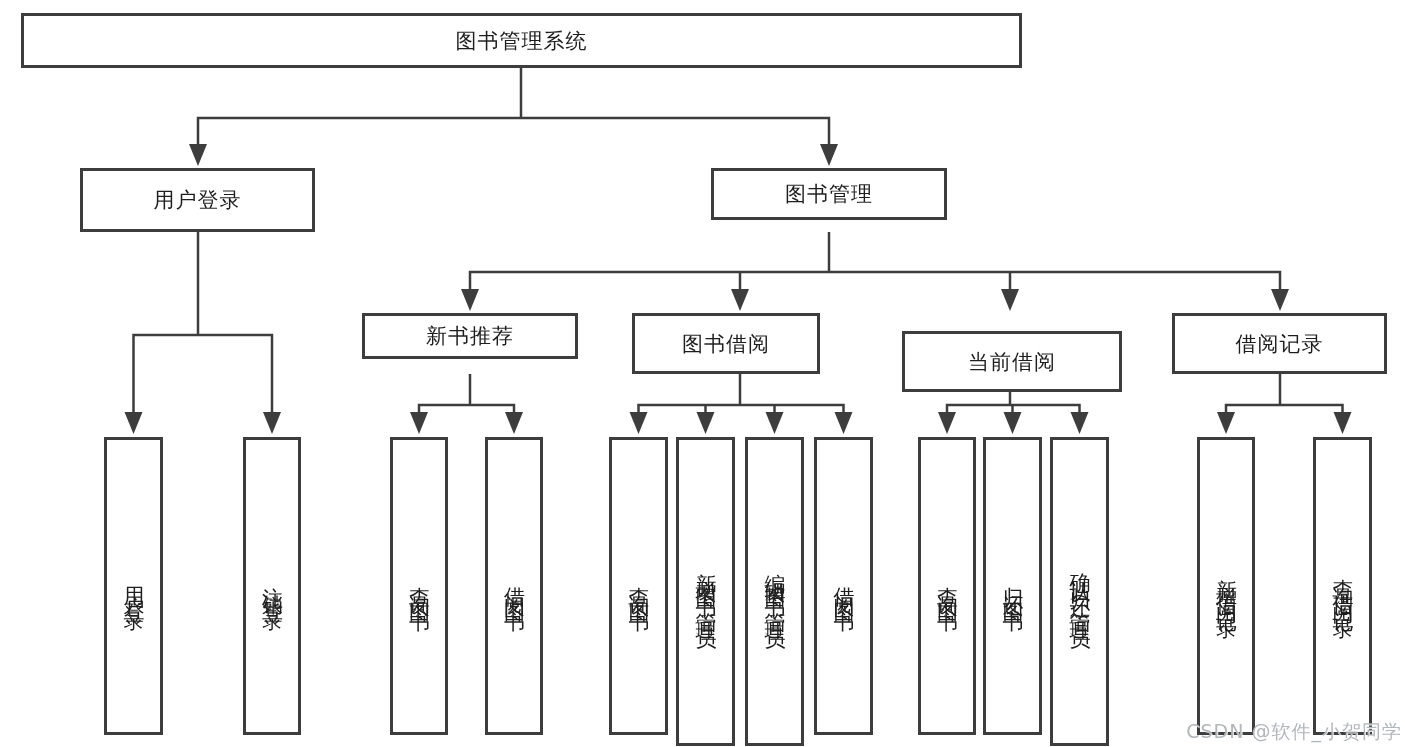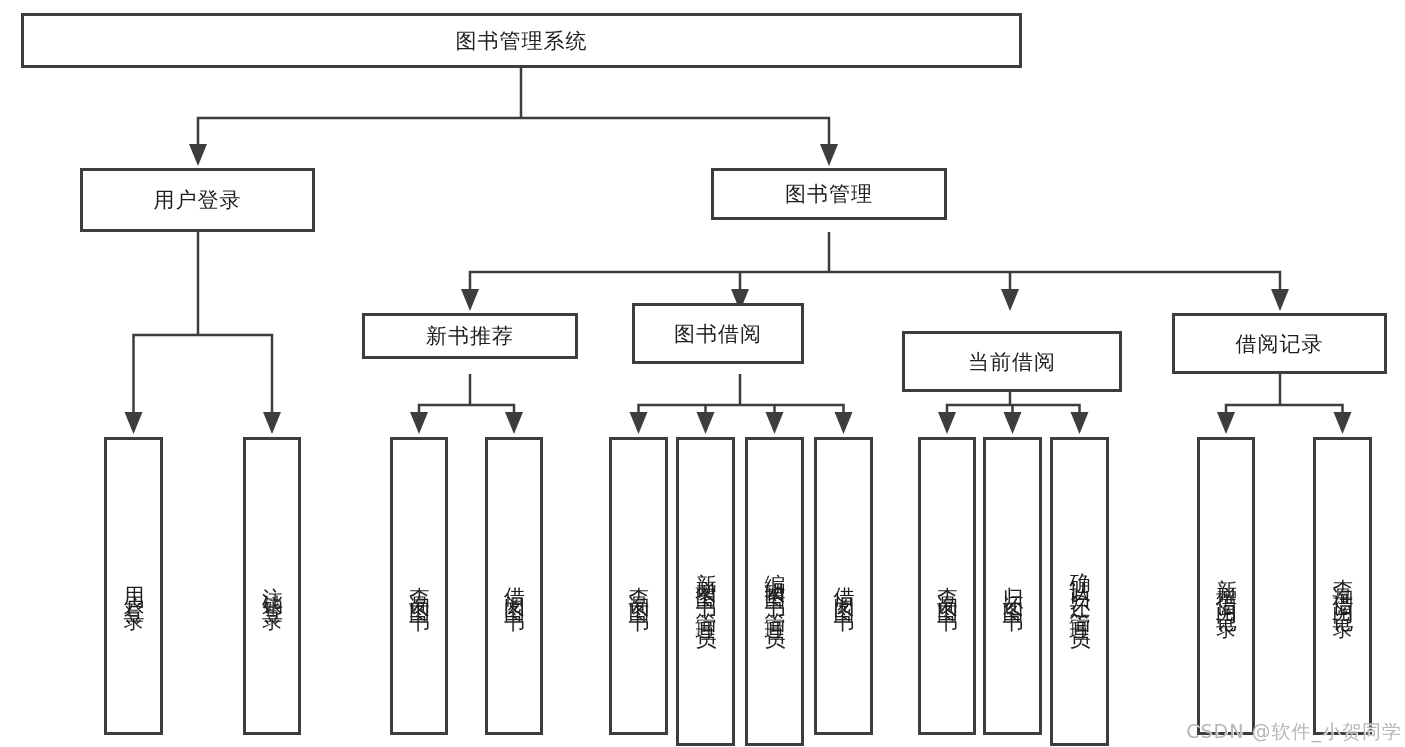--- a/index.html
+++ b/index.html
@@ -111,21 +111,21 @@
   <div class="box h" style="left:80px;top:168px;width:235px;height:64px">
     <span>用户登录</span>
   </div>
   <div class="box h" style="left:711px;top:168px;width:236px;height:52px">
     <span>图书管理</span>
   </div>
 
   <div class="box h" style="left:362px;top:313px;width:216px;height:46px">
     <span>新书推荐</span>
   </div>
-  <div class="box h" style="left:632px;top:303px;width:172px;height:61px">
+  <div class="box h" style="left:632px;top:313px;width:188px;height:61px">
     <span>图书借阅</span>
   </div>
   <div class="box h" style="left:902px;top:331px;width:220px;height:61px">
     <span>当前借阅</span>
   </div>
   <div class="box h" style="left:1172px;top:313px;width:215px;height:61px">
     <span>借阅记录</span>
   </div>
 
   <div class="box v" style="left:104px;top:437px;width:59px;height:298px">

